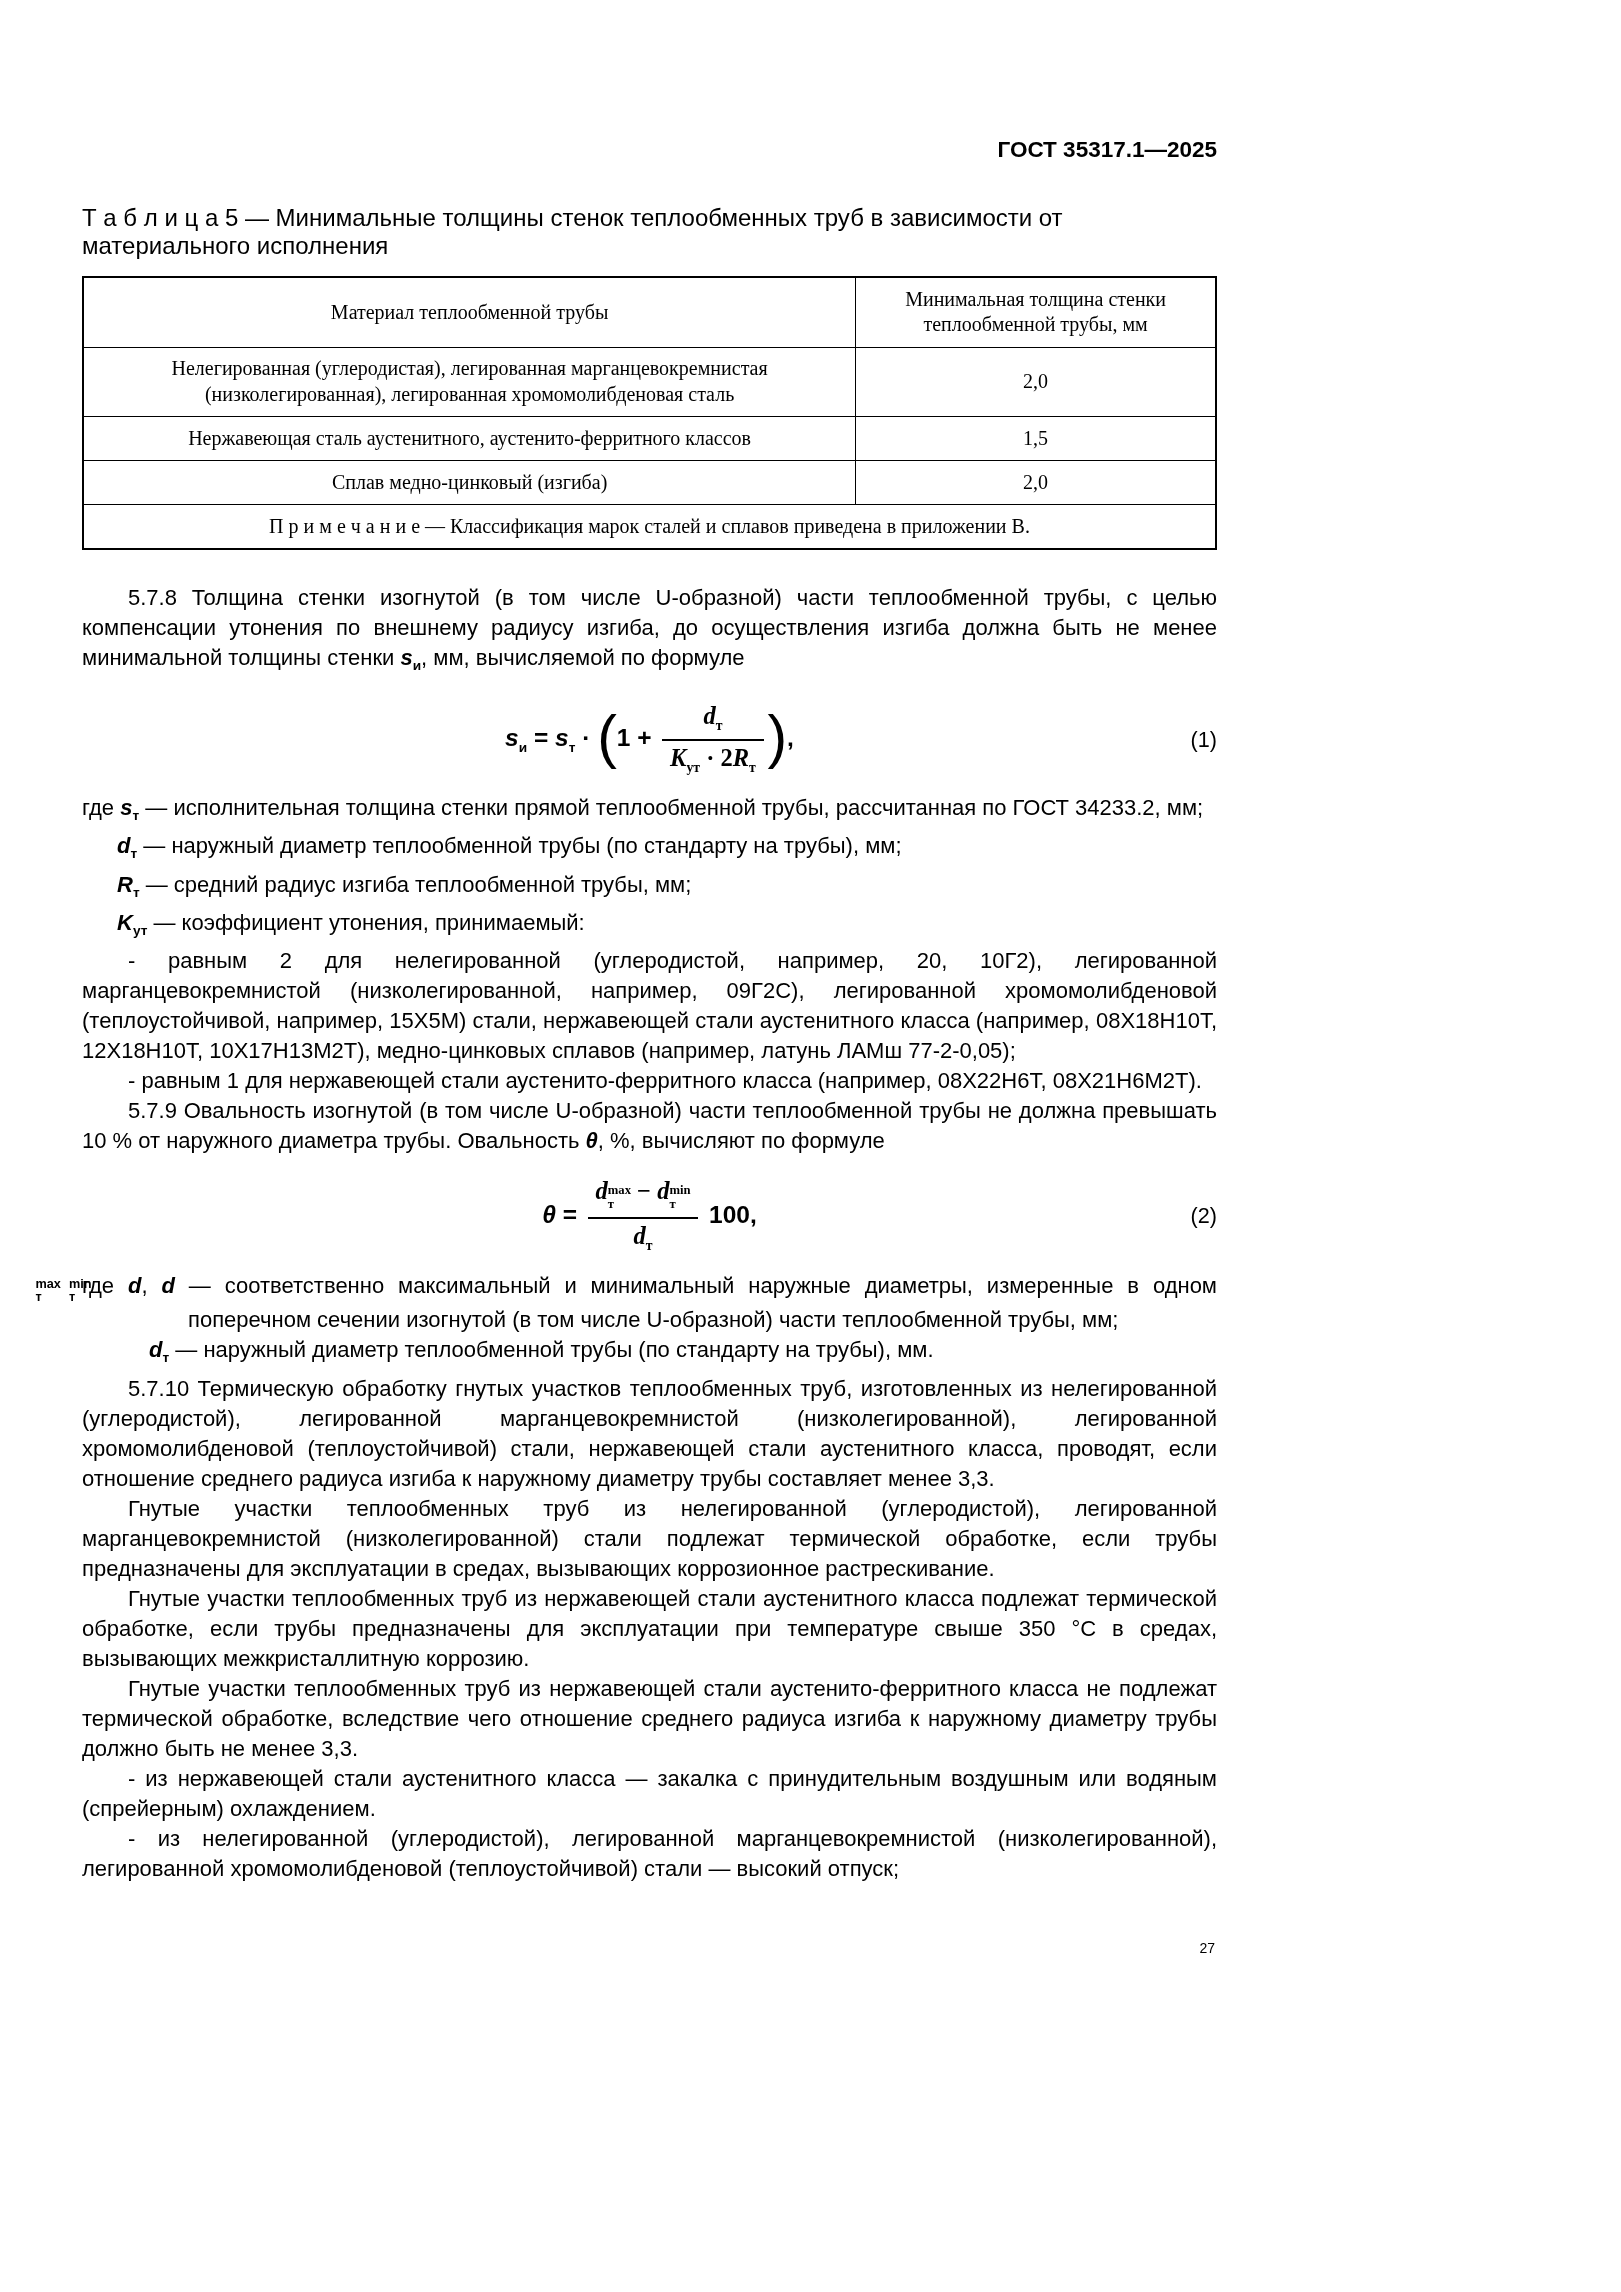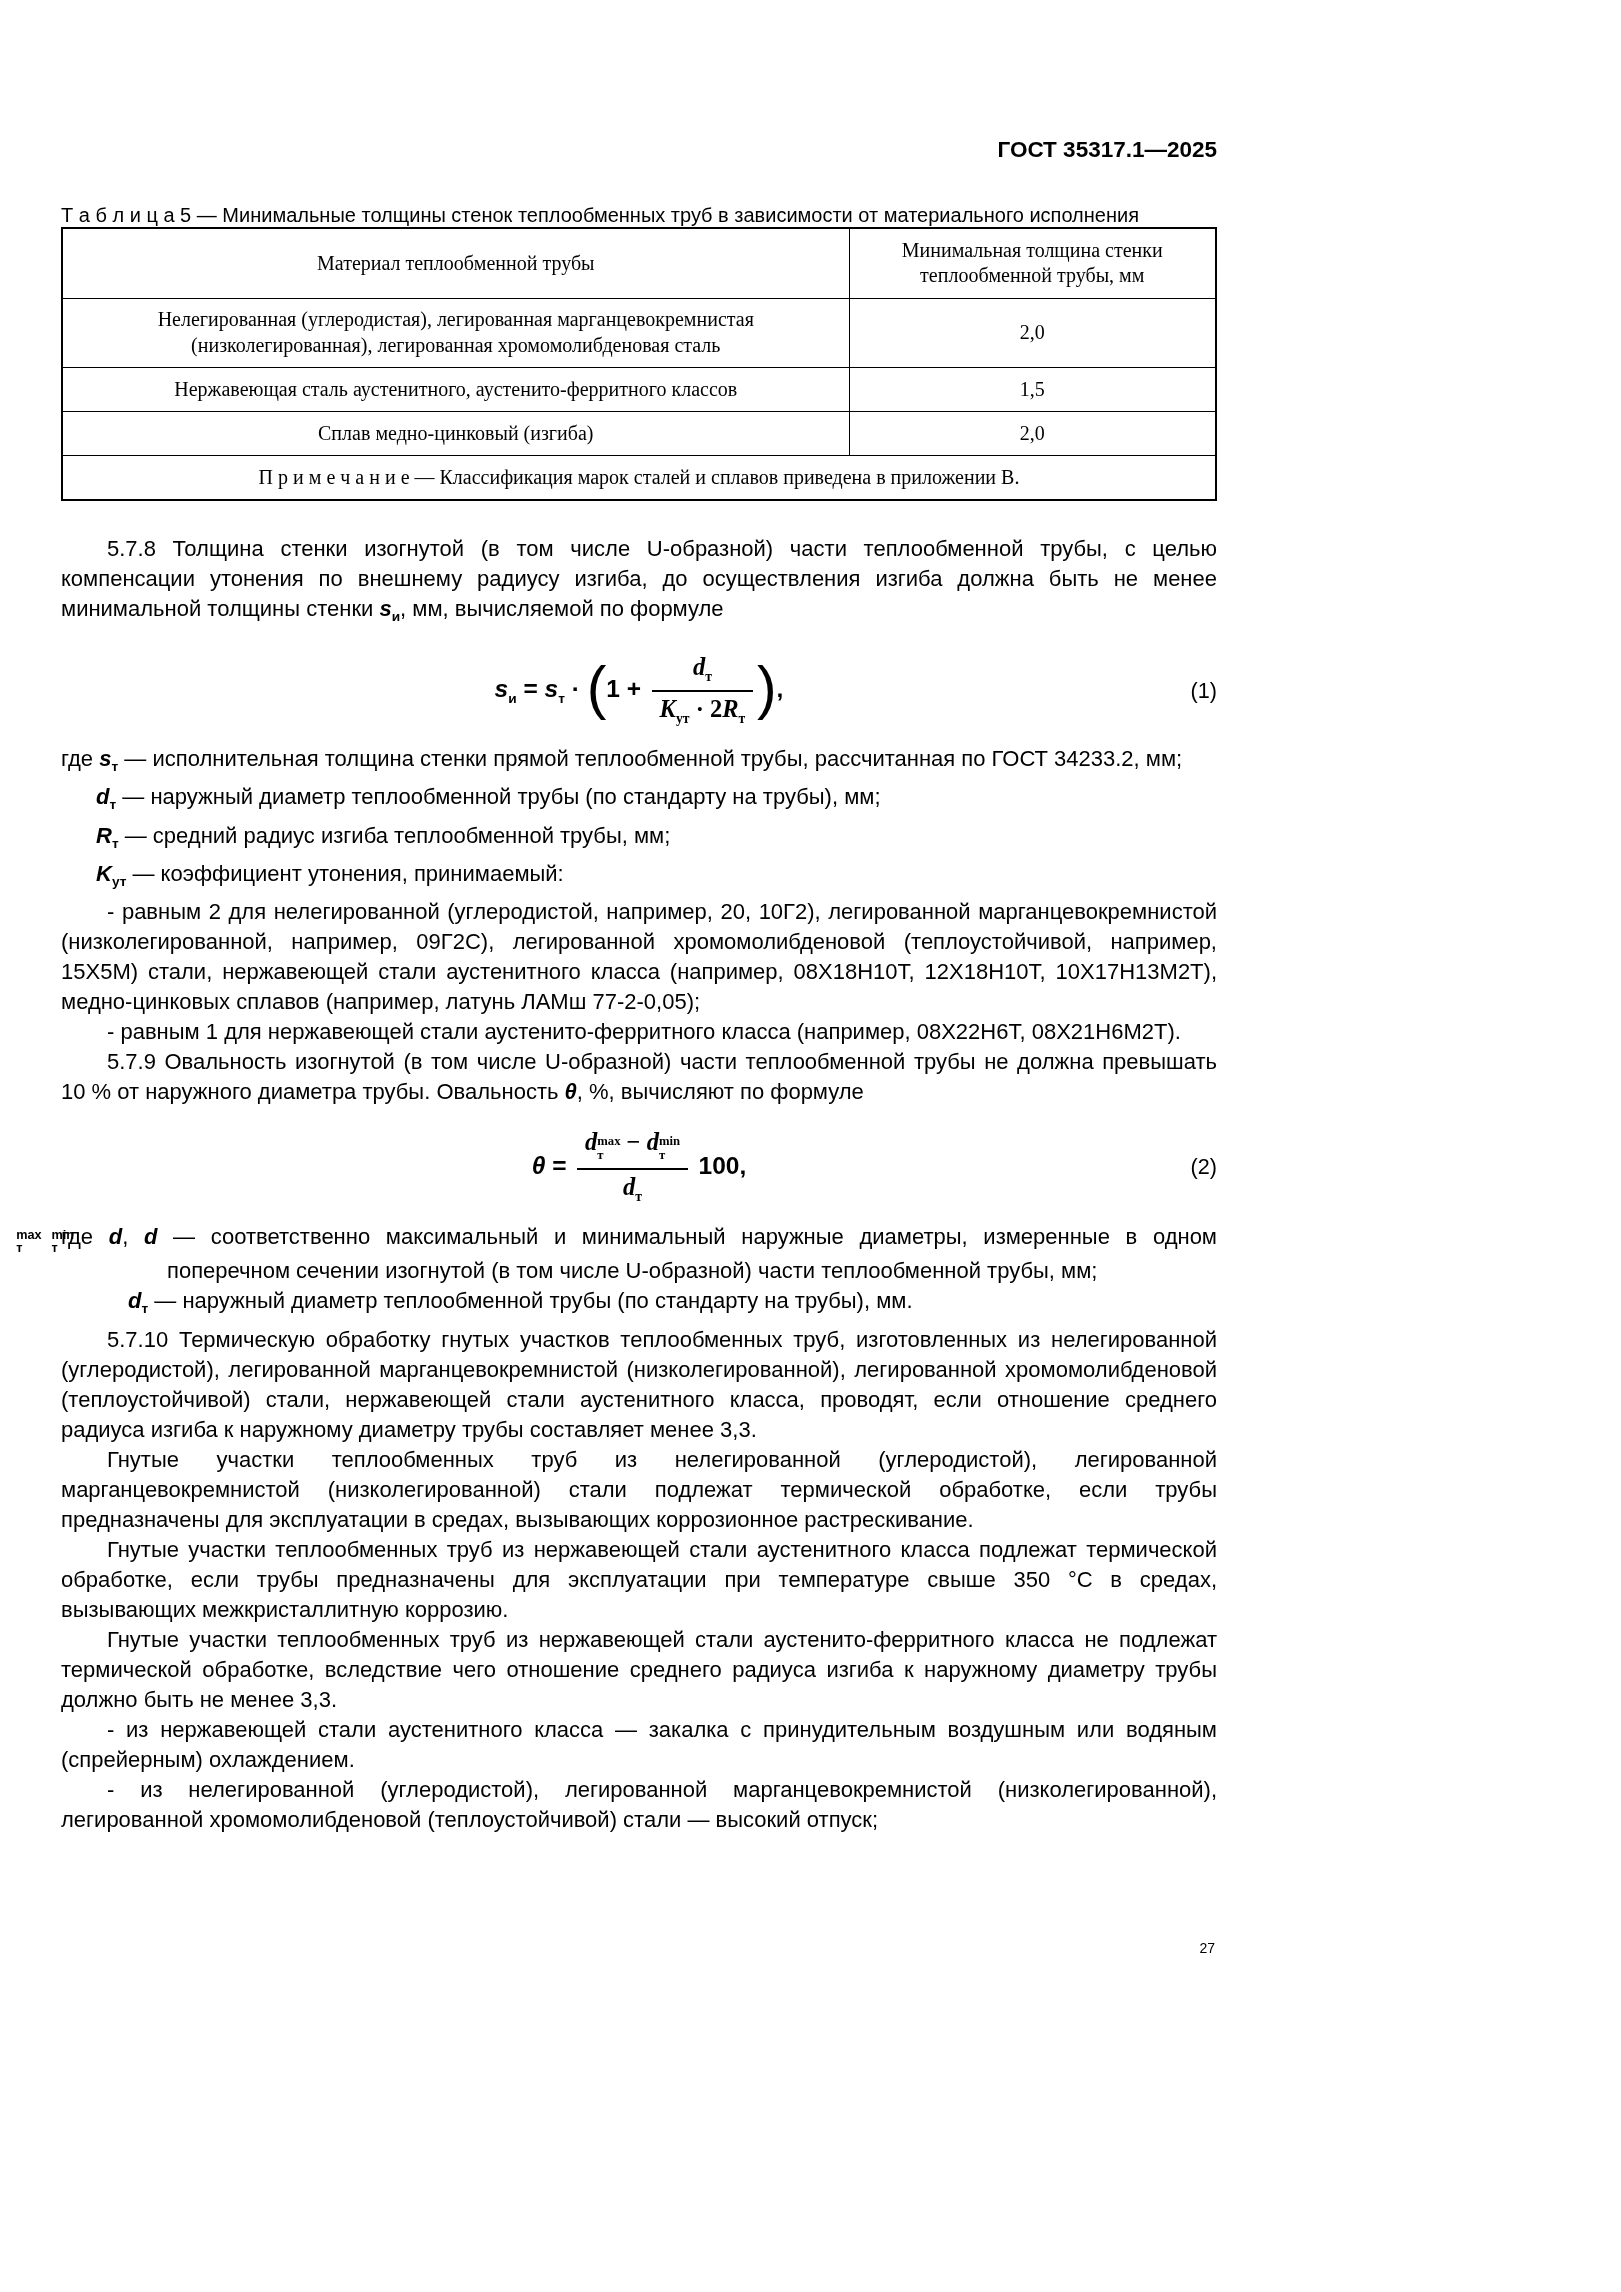--- a/index.html
+++ b/index.html
@@ -2,32 +2,32 @@
 <html><head>
 <meta charset="utf-8">
 <style>
   html, body { margin: 0; padding: 0; background: #ffffff; }
   .page {
     position: relative;
     width: 1621px;
     height: 2293px;
     background: #ffffff;
     box-sizing: border-box;
-    padding: 137px 404px 0 61px;
+    padding: 137px 404px 0 82px;
     font-family: "Liberation Sans", "DejaVu Sans", sans-serif;
     color: #000;
     overflow: hidden;
   }
   .doc-header {
     text-align: right;
     font-weight: bold;
     font-size: 22.5px;
     margin-bottom: 41px;
   }
-  .table-caption { font-size: 20px; margin-bottom: 0; }
+  .table-caption { font-size: 24px; margin-bottom: 16px; }
 
   table.gost {
     width: 100%;
     border-collapse: collapse;
     border: 2px solid #000;
     font-size: 20px;
     font-family: Liberation Serif, serif;
   }
   table.gost th, table.gost td {
     border: 1px solid #000;

